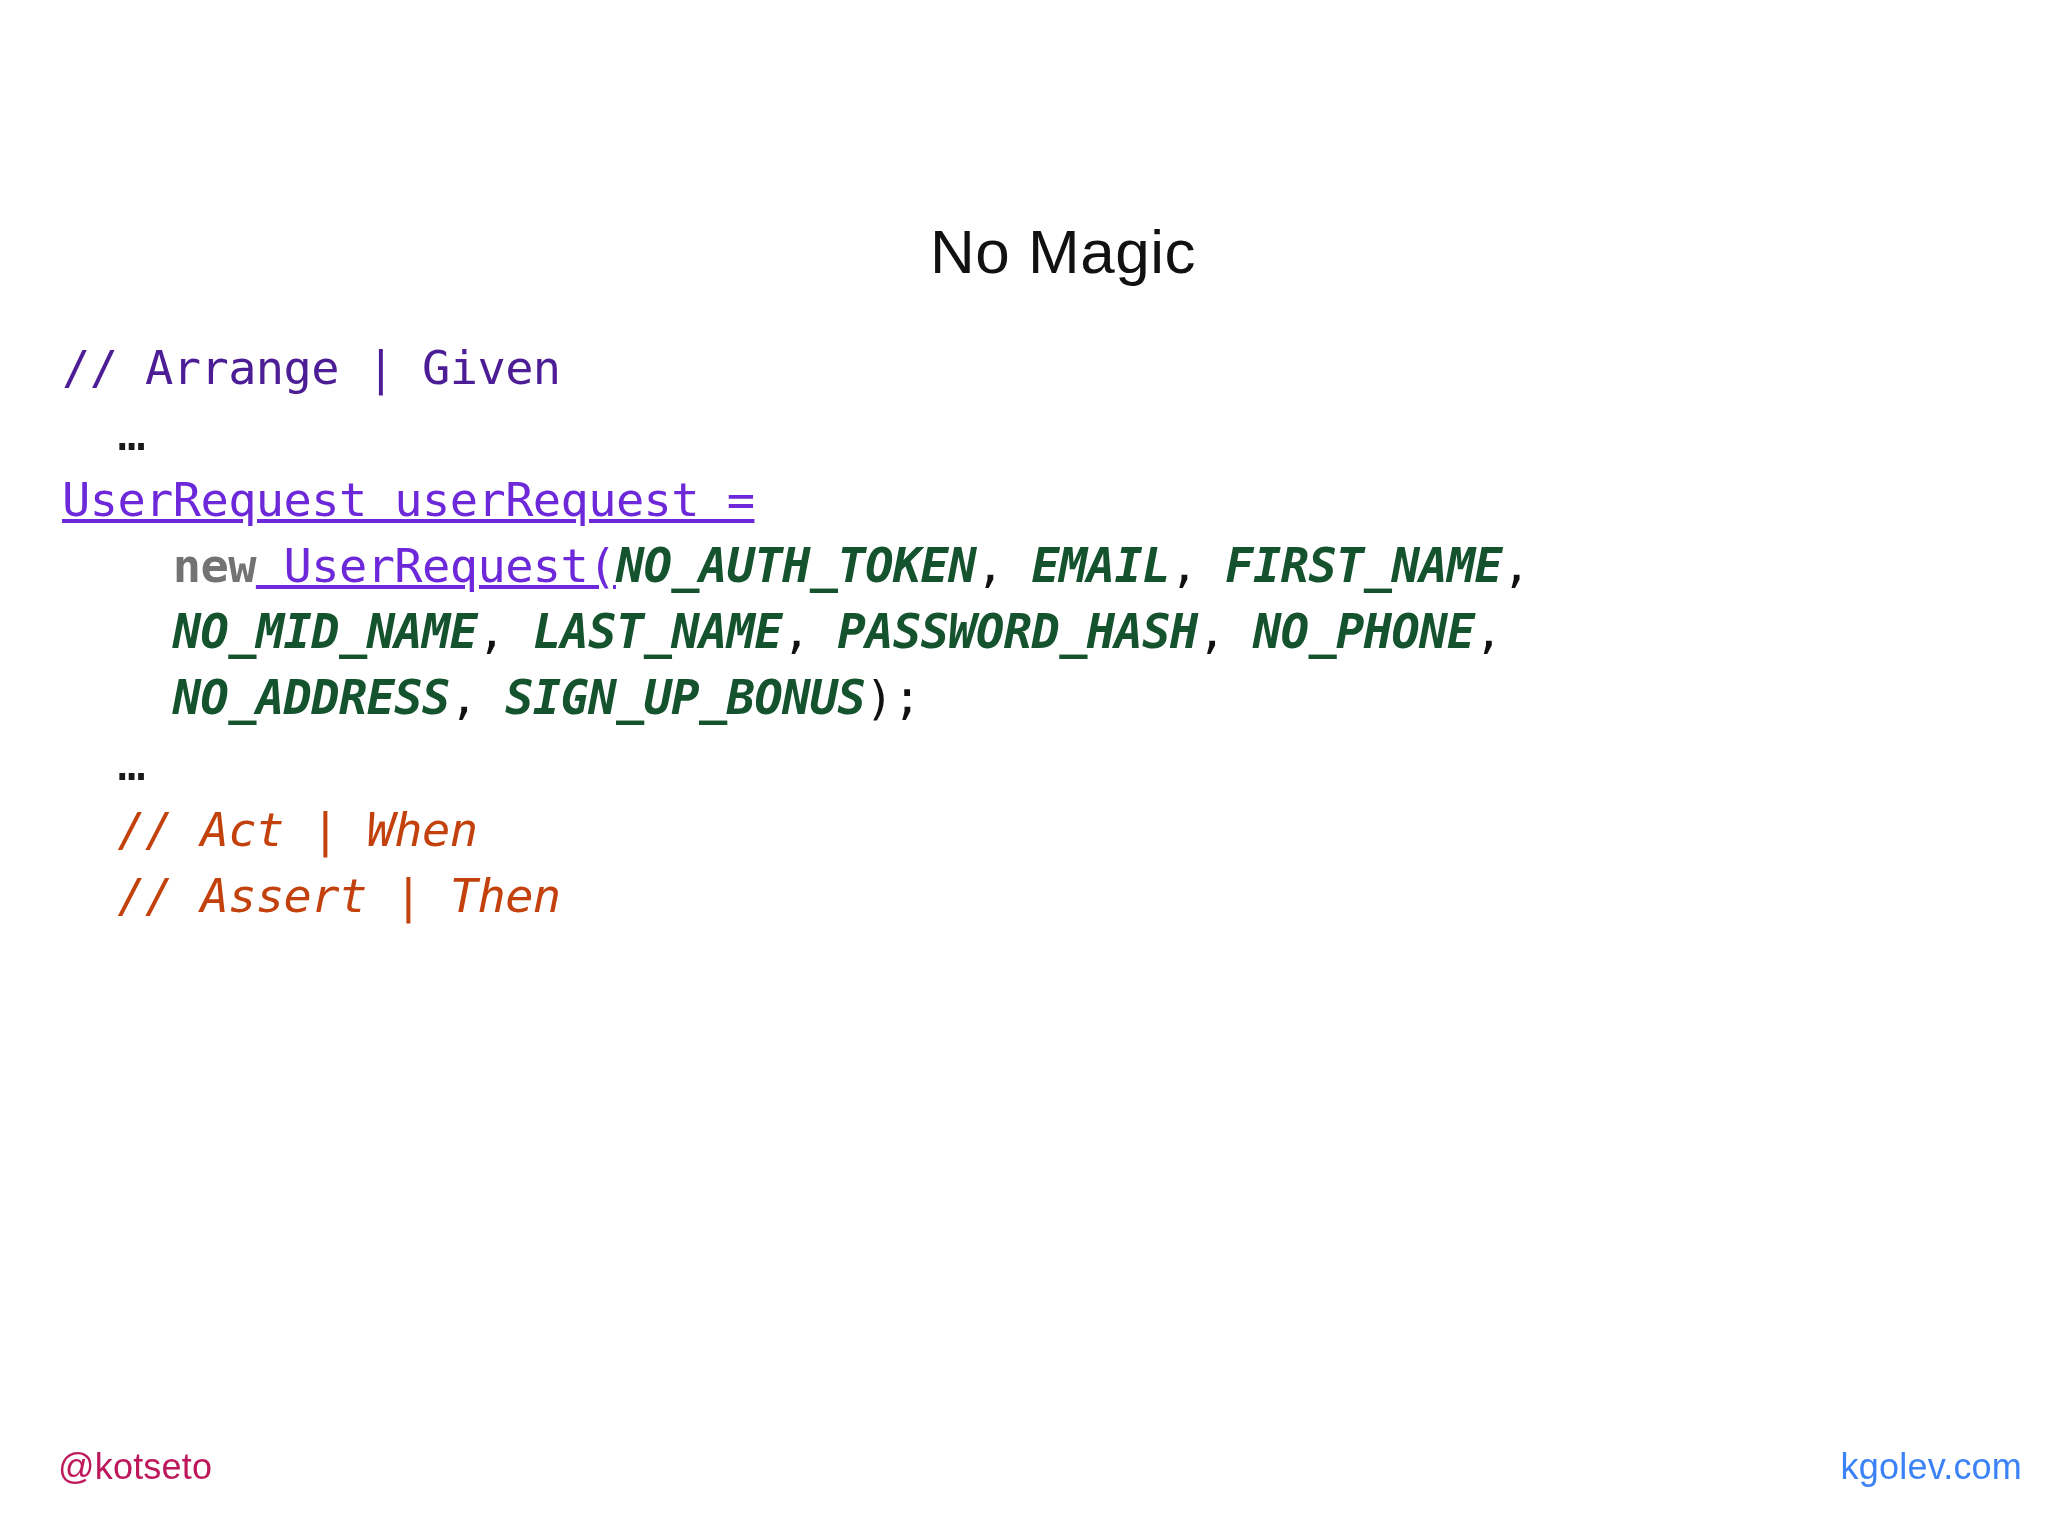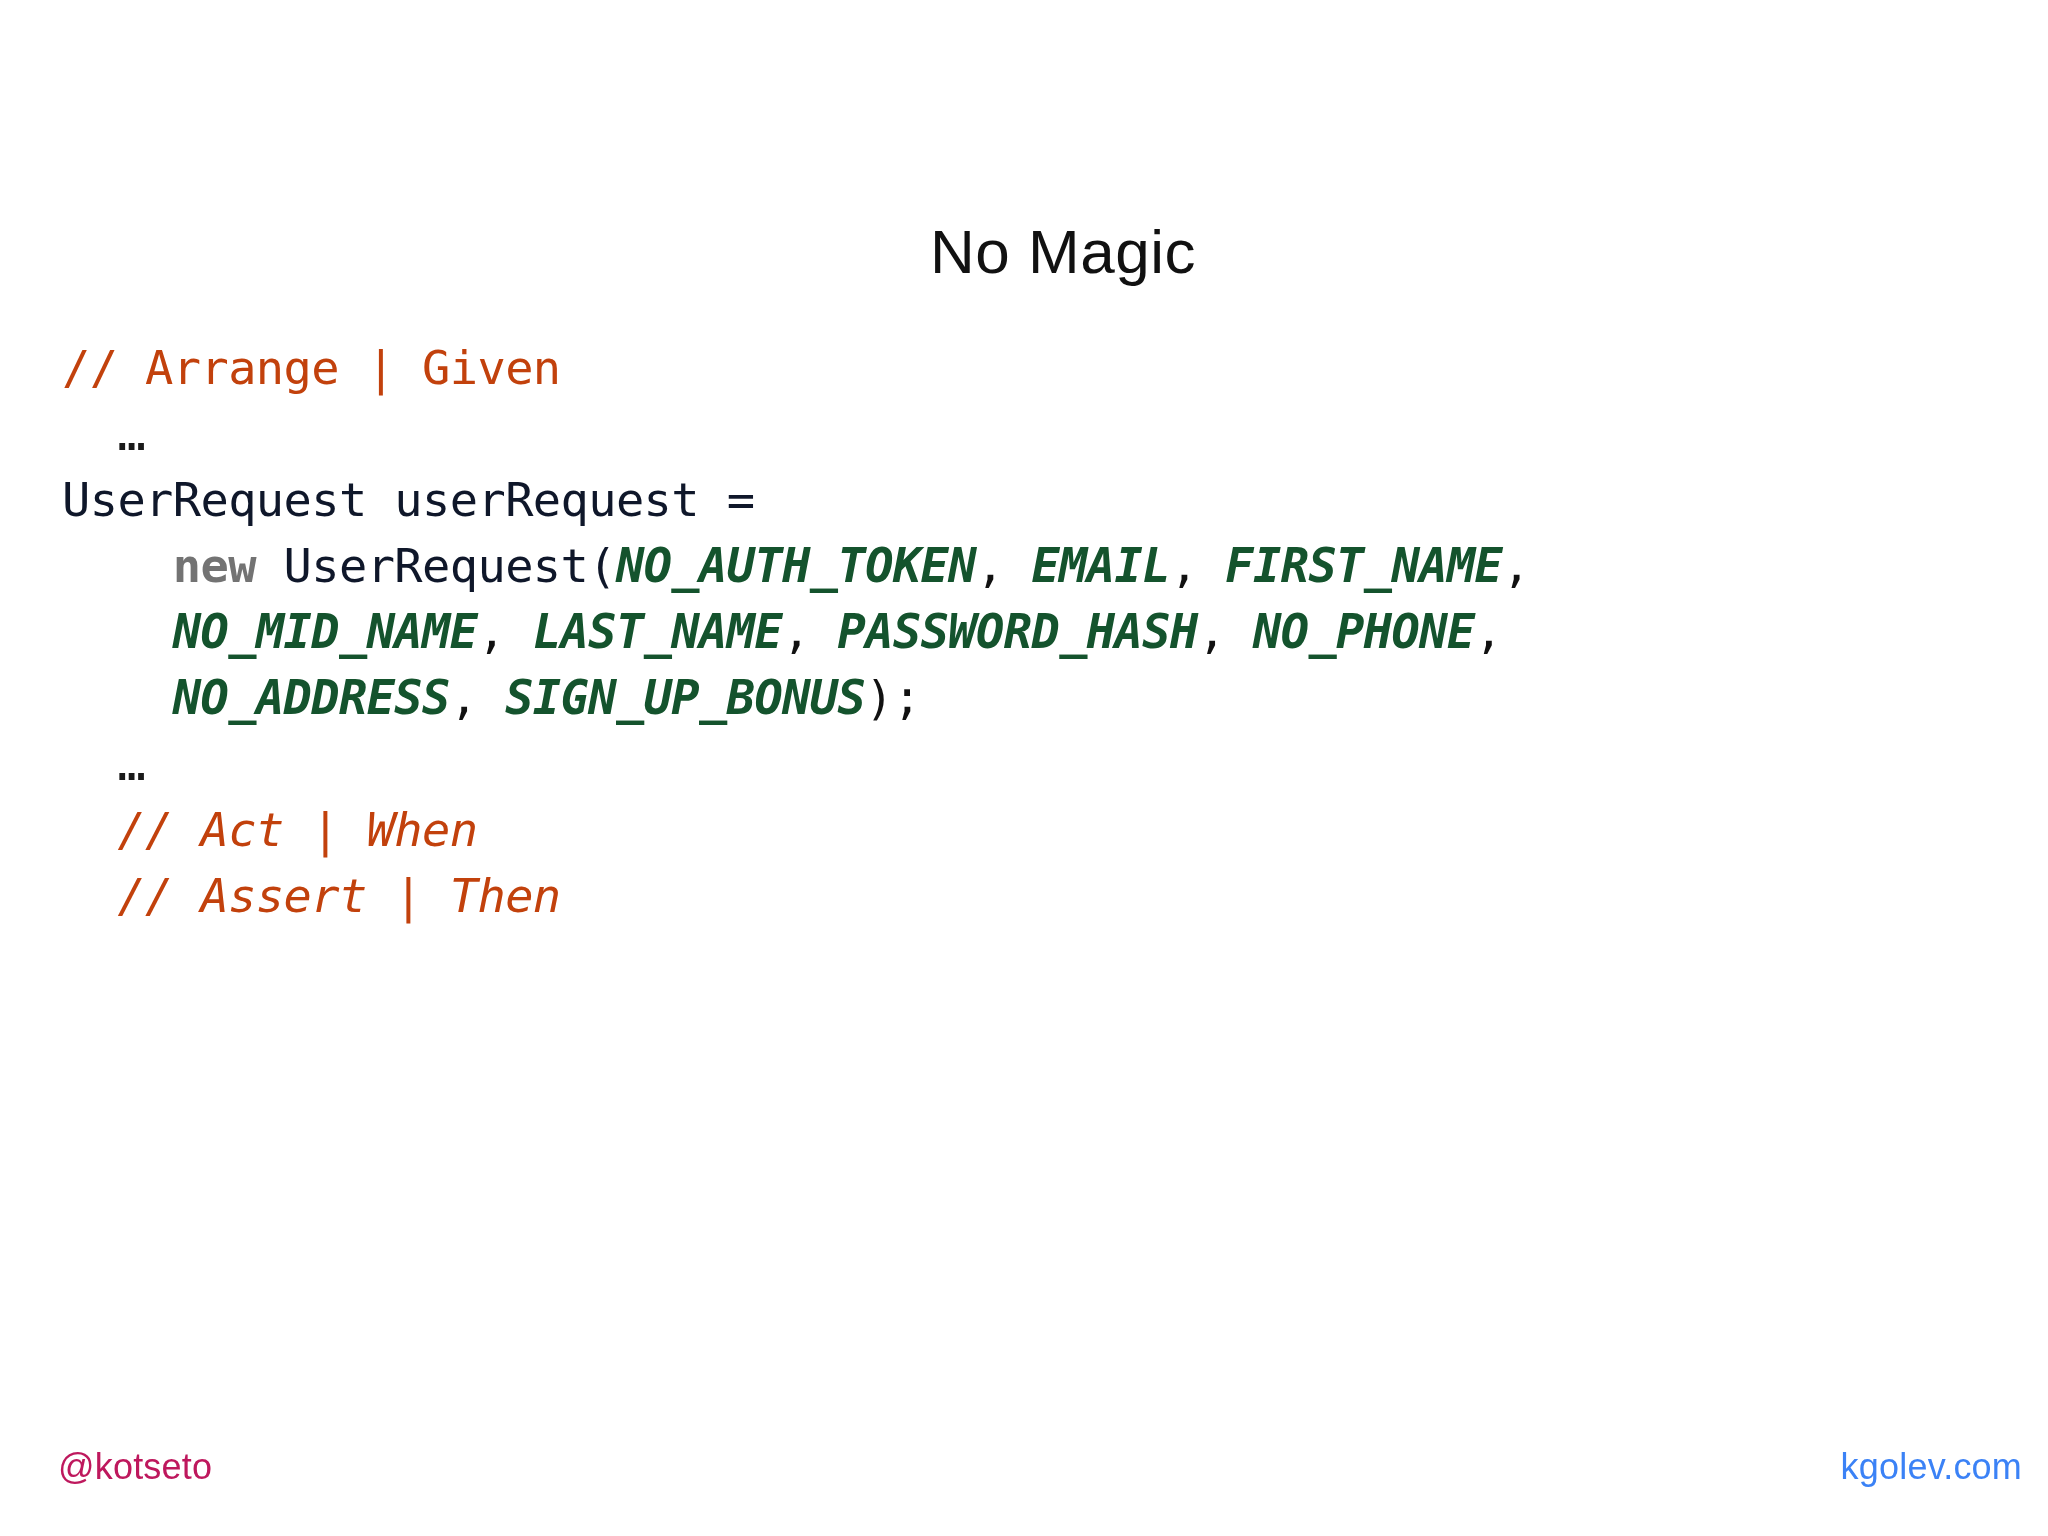--- a/index.html
+++ b/index.html
@@ -51,24 +51,25 @@
     color: #1a1a1a;
     letter-spacing: -0.6px;
   }
   .code-line {
     white-space: pre;
     min-height: 66px;
   }
 
   
   .tok-comment-arrange {
-    color: #c2410c;
+    color: #4c1d95;
   }
   .tok-plain {
-    color: #0f172a;
+    color: #6d28d9;
+    text-decoration: underline;
   }
   .tok-keyword {
     color: #737373;
     font-weight: bold;
   }
   .tok-const {
     color: #14532d;
     font-weight: bold;
     font-style: italic;
   }

